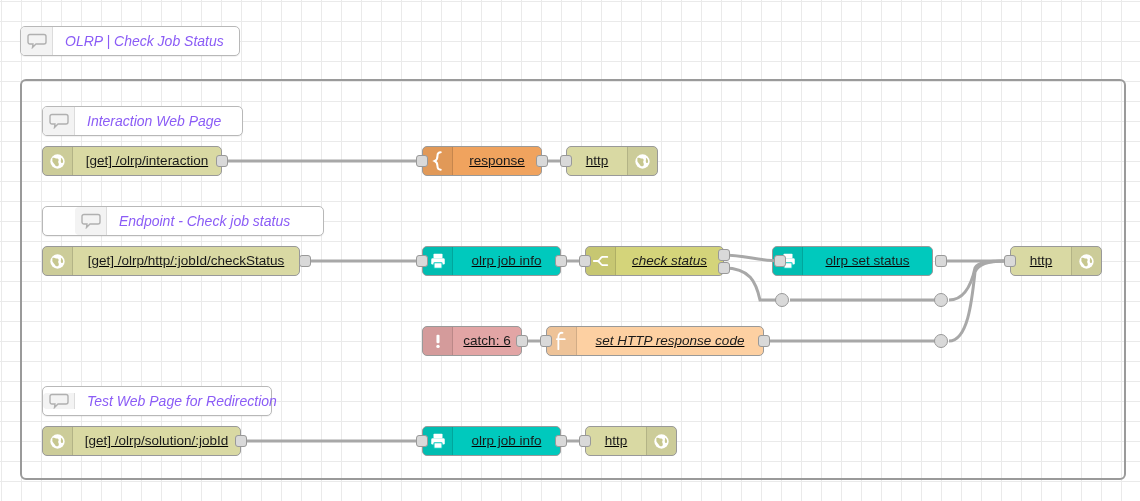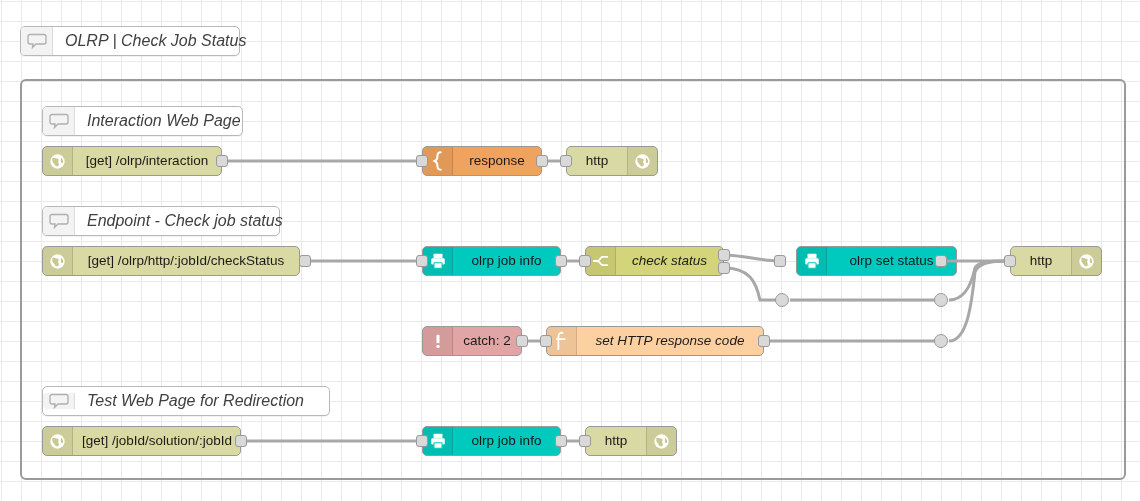--- a/index.html
+++ b/index.html
@@ -29,20 +29,21 @@
   
   .node {
     position: absolute;
     height: 30px;
     border: 1px solid #999999;
     border-radius: 5px;
     display: flex;
     align-items: stretch;
     overflow: visible;
     box-sizing: border-box;
+    text-decoration: underline;
   }
   .node .label {
     flex: 1;
     display: flex;
     align-items: center;
     justify-content: center;
     font-size: 13.5px;
     color: #1a1a1a;
     padding: 0 9px;
     white-space: nowrap;
@@ -82,23 +83,23 @@
     width: 32px; min-width: 32px;
     background: #f3f3f3;
     border-right: 1px solid #dcdcdc;
     border-radius: 4px 0 0 4px;
     display: flex; align-items: center; justify-content: center;
   }
   .comment-node .c-label {
     flex: 1;
     display: flex; align-items: center;
     padding: 0 12px;
-    font-size: 16px;
+    font-size: 14px;
     font-style: italic;
-    color: #404040;
+    color: #8b5cf6;
     white-space: nowrap;
   }
 
   
   .port {
     position: absolute;
     width: 12px; height: 12px;
     background: #d9d9d9;
     border: 1px solid #999999;
     border-radius: 3px;
@@ -200,21 +201,21 @@
     <div class="icon-box right">
       <svg width="17" height="17" viewBox="0 0 20 20" aria-hidden="true">
         <circle cx="10" cy="10" r="8.4" fill="#ffffff"></circle>
         <path d="M4 6 C6 5 7 7 9 6.5 C11 6 12 8 11 9.5 C10 11 12 12 11.5 14 C11 16 8 16 7 14 C6 12 3.5 11 4 8 Z
                  M14 5.5 C16 6.5 17 9 16.5 11 C16 12.5 14.5 12 14 10.5 C13.5 9 14.5 8 14 6.5 Z" fill="#c7c78f"></path>
       </svg>
     </div>
   </div>
   <div class="port" style="left:560px; top:155px;"></div>
 
-  <div class="comment-node" style="left:42px; top:206px; width:238px;">
+  <div class="comment-node" style="left:42px; top:206px; width:282px;padding-left:32px;">
     <div class="c-icon">
       <svg width="20" height="16" viewBox="0 0 20 16" aria-hidden="true">
         <path d="M3 1.5 H17 A2 2 0 0 1 19 3.5 V9 A2 2 0 0 1 17 11 H9 L5.5 14.5 L6 11 H3 A2 2 0 0 1 1 9 V3.5 A2 2 0 0 1 3 1.5 Z" fill="none" stroke="#b0b0b0" stroke-width="1.4"></path>
       </svg>
     </div>
     <div class="c-label">Endpoint - Check job status</div>
   </div>
 
   <div class="node" style="left:42px; top:246px; width:258px; background:#d9d9a3;">
     <div class="icon-box left">
@@ -246,21 +247,21 @@
       <svg width="18" height="18" viewBox="0 0 20 20" aria-hidden="true">
         <path d="M2 10 H6 C8.5 10 9 6.5 11.5 5.5 H17 M11.5 14.5 C9 13.5 8.5 10 6 10 M17 14.5 H11.5" fill="none" stroke="#ffffff" stroke-width="2" stroke-linecap="round" stroke-linejoin="round"></path>
       </svg>
     </div>
     <div class="label italic">check status</div>
   </div>
   <div class="port" style="left:579px; top:255px;"></div>
   <div class="port" style="left:718px; top:249px;"></div>
   <div class="port" style="left:718px; top:262px;"></div>
 
-  <div class="node" style="left:796px; top:246px; width:161px; background:#00c9bd;">
+  <div class="node" style="left:772px; top:246px; width:161px; background:#00c9bd;">
     <div class="icon-box left">
       <svg width="18" height="18" viewBox="0 0 20 20" aria-hidden="true">
         <rect x="5" y="2" width="10" height="5" rx="0.8" fill="#ffffff"></rect>
         <rect x="2.5" y="7" width="15" height="7" rx="1.6" fill="#ffffff"></rect>
         <rect x="5.5" y="12" width="9" height="6" rx="0.8" fill="#ffffff" stroke="#00c9bd" stroke-width="1.2"></rect>
       </svg>
     </div>
     <div class="label">olrp set status</div>
   </div>
   <div class="port" style="left:774px; top:255px;"></div>
@@ -282,53 +283,53 @@
   <div class="junction" style="left:934px; top:293px;"></div>
   <div class="junction" style="left:934px; top:334px;"></div>
 
   <div class="node" style="left:422px; top:326px; width:100px; background:#e2a5a5;">
     <div class="icon-box left">
       <svg width="16" height="18" viewBox="0 0 16 20" aria-hidden="true">
         <rect x="6.3" y="3" width="3.4" height="9.5" rx="1.3" fill="#ffffff"></rect>
         <circle cx="8" cy="16" r="1.9" fill="#ffffff"></circle>
       </svg>
     </div>
-    <div class="label">catch: 2</div>
+    <div class="label">catch: 6</div>
   </div>
   <div class="port" style="left:516px; top:335px;"></div>
 
   <div class="node" style="left:546px; top:326px; width:218px; background:#fdd0a2;">
     <div class="icon-box left">
       <svg width="14" height="20" viewBox="0 0 14 22" aria-hidden="true">
         <path d="M3 20 C3 14 3 10 3 7 C3 3 5 1.6 7.6 2 M1.4 9 H10" fill="none" stroke="#ffffff" stroke-width="2" stroke-linecap="round"></path>
       </svg>
     </div>
     <div class="label italic">set HTTP response code</div>
   </div>
   <div class="port" style="left:540px; top:335px;"></div>
   <div class="port" style="left:758px; top:335px;"></div>
 
-  <div class="comment-node" style="left:42px; top:386px; width:288px;align-items:center;">
+  <div class="comment-node" style="left:42px; top:386px; width:230px;align-items:center;">
     <div class="c-icon">
       <svg width="20" height="16" viewBox="0 0 20 16" aria-hidden="true">
         <path d="M3 1.5 H17 A2 2 0 0 1 19 3.5 V9 A2 2 0 0 1 17 11 H9 L5.5 14.5 L6 11 H3 A2 2 0 0 1 1 9 V3.5 A2 2 0 0 1 3 1.5 Z" fill="none" stroke="#b0b0b0" stroke-width="1.4"></path>
       </svg>
     </div>
     <div class="c-label">Test Web Page for Redirection</div>
   </div>
 
   <div class="node" style="left:42px; top:426px; width:199px; background:#d9d9a3;">
     <div class="icon-box left">
       <svg width="17" height="17" viewBox="0 0 20 20" aria-hidden="true">
         <circle cx="10" cy="10" r="8.4" fill="#ffffff"></circle>
         <path d="M4 6 C6 5 7 7 9 6.5 C11 6 12 8 11 9.5 C10 11 12 12 11.5 14 C11 16 8 16 7 14 C6 12 3.5 11 4 8 Z
                  M14 5.5 C16 6.5 17 9 16.5 11 C16 12.5 14.5 12 14 10.5 C13.5 9 14.5 8 14 6.5 Z" fill="#c7c78f"></path>
       </svg>
     </div>
-    <div class="label">[get] /jobId/solution/:jobId</div>
+    <div class="label">[get] /olrp/solution/:jobId</div>
   </div>
   <div class="port" style="left:235px; top:435px;"></div>
 
   <div class="node" style="left:422px; top:426px; width:139px; background:#00c9bd;">
     <div class="icon-box left">
       <svg width="18" height="18" viewBox="0 0 20 20" aria-hidden="true">
         <rect x="5" y="2" width="10" height="5" rx="0.8" fill="#ffffff"></rect>
         <rect x="2.5" y="7" width="15" height="7" rx="1.6" fill="#ffffff"></rect>
         <rect x="5.5" y="12" width="9" height="6" rx="0.8" fill="#ffffff" stroke="#00c9bd" stroke-width="1.2"></rect>
       </svg>

